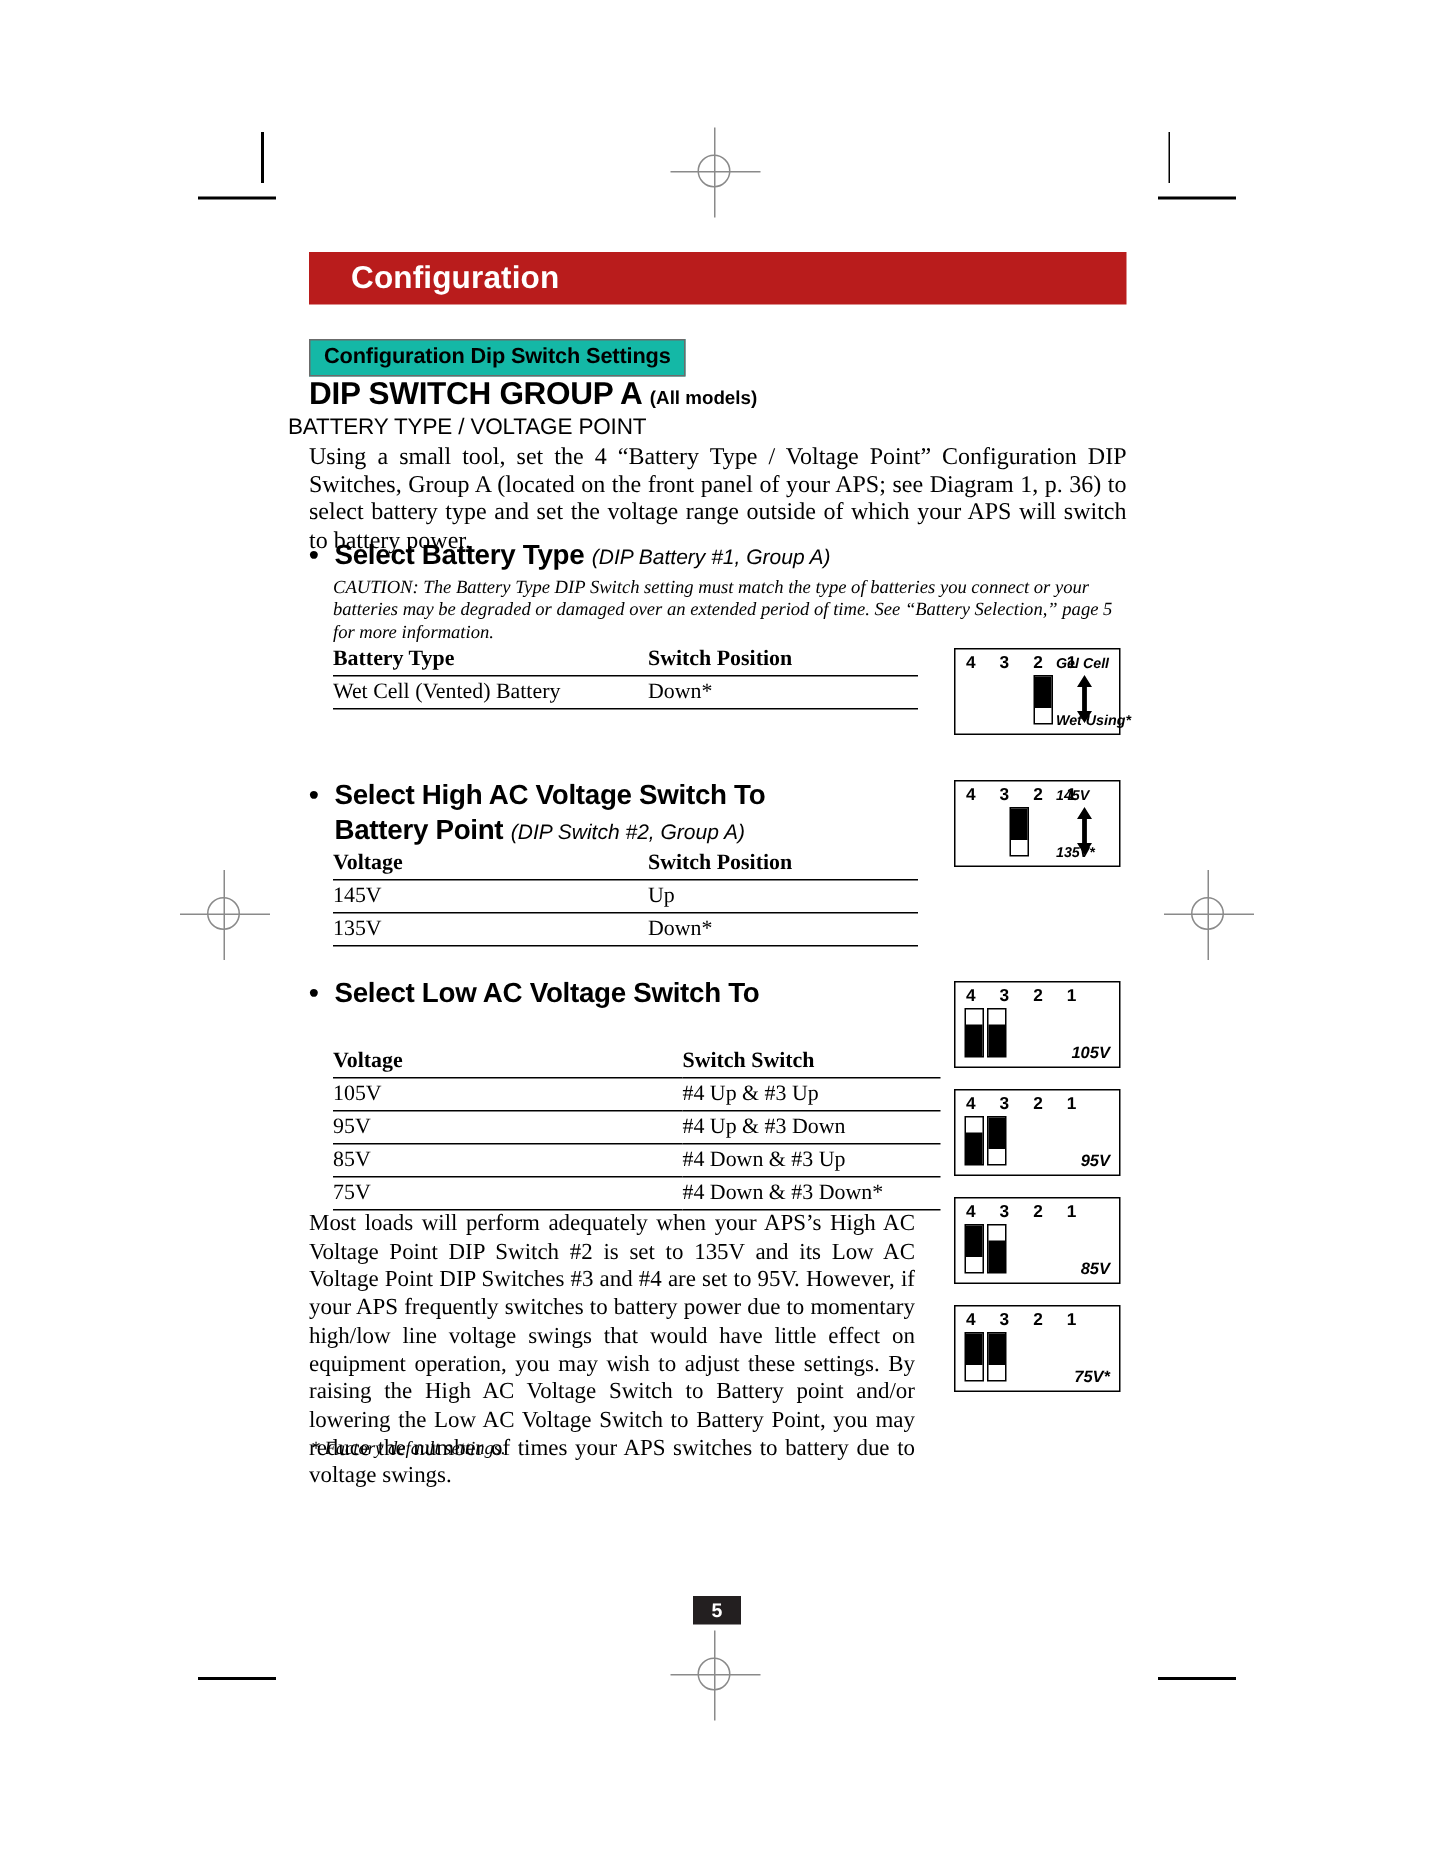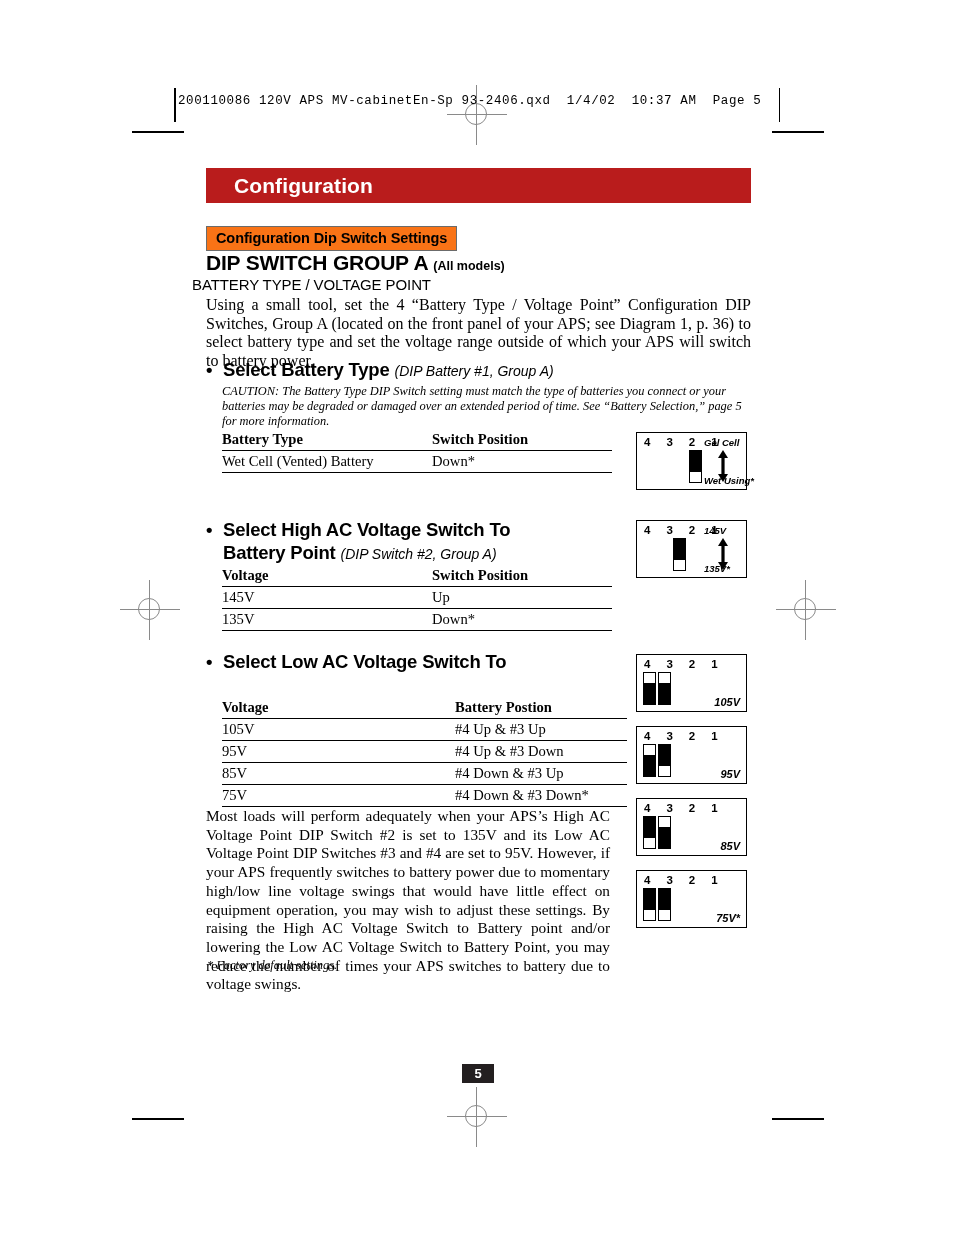--- a/index.html
+++ b/index.html
@@ -96,21 +96,21 @@
     font-weight: bold;
     font-size: 21px;
     letter-spacing: 0.1px;
   }
 
   
   .subhead-chip {
     position: absolute;
     left: 206px;
     top: 226px;
-    background: #f97316;
+    background: #14b8a6;
     border: 1px solid #6b6b6b;
     padding: 3px 9px 4px 9px;
     font-family: "Liberation Sans", sans-serif;
     font-weight: bold;
     font-size: 14.5px;
     letter-spacing: -0.1px;
   }
 
   .grp-title {
     position: absolute;
@@ -336,21 +336,20 @@
 </div>
 <div class="reg-mark" style="left:447px; top:1087px;">
   <div class="rm-v"></div>
     <div class="rm-h"></div>
     <div class="rm-c"></div>
 </div>
 
 <div class="slug-box">
   <div class="slug-rule-left"></div>
   <div class="slug-rule-right"></div>
-  <div class="slug-text">200110086 120V APS MV-cabinetEn-Sp 93-2406.qxd  1/4/02  10:37 AM  Page 5</div>
 </div>
 
 <div class="chapter-bar">
   <div class="chapter-bar-title">Configuration</div>
 </div>
 
 <div class="subhead-chip">Configuration Dip Switch Settings</div>
 
 <div class="grp-title">
   <span>DIP SWITCH GROUP A</span>
@@ -436,21 +435,21 @@
 </div>
 
 <div class="bullet-head" style="left:206px; top:650px;">
   <span class="dot">•</span><span>Select Low AC Voltage Switch To</span>
 </div>
 
 <table class="tbl wide" style="left:222px; top:698px;">
   <thead>
     <tr>
       <th class="c1">Voltage</th>
-      <th class="c2">Battery Postion</th>
+      <th class="c2">Switch Switch</th>
     </tr>
   </thead>
   <tbody>
     <tr>
       <td>105V</td>
       <td>#4 Up &amp; #3 Up</td>
     </tr>
     <tr>
       <td>95V</td>
       <td>#4 Up &amp; #3 Down</td>

